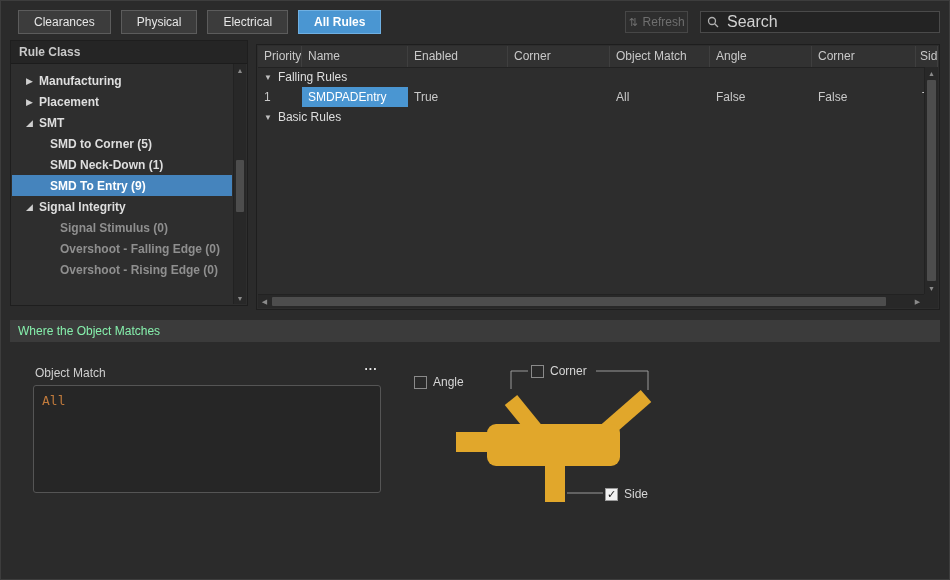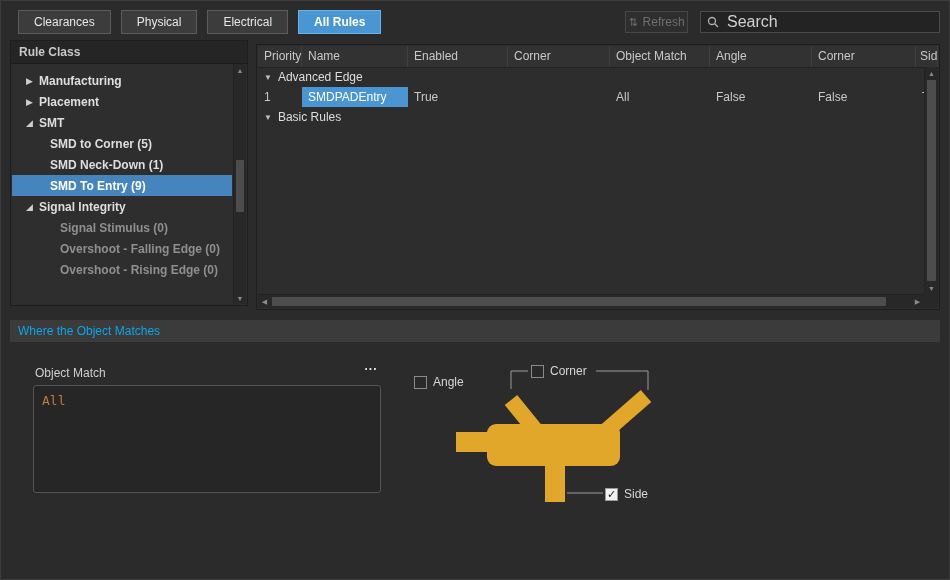--- a/index.html
+++ b/index.html
@@ -60,21 +60,21 @@
   .c3{width:102px;flex:none;} .c4{width:100px;flex:none;} .c5{width:102px;flex:none;}
   .c6{width:104px;flex:none;} .c7{flex:1;min-width:0;padding-left:4px;}
   .tbody{position:absolute;left:1px;top:22px;right:15px;}
   .trow{height:20px;display:flex;align-items:center;color:#c9c9c9;}
   .group-row{padding-left:6px;color:#dedede;}
   .group-row .gtri{font-size:8px;color:#c0c0c0;margin-right:6px;}
   .td{line-height:20px;padding-left:6px;box-sizing:border-box;overflow:hidden;white-space:nowrap;}
   .td.name-selected{background:var(--accent-blue,#4a96d2);color:#fff;}
   
   .section-bar{position:absolute;left:10px;top:320px;width:930px;height:22px;line-height:22px;
-       padding-left:8px;background:#3b3b3b;color:#0ea5e9;box-sizing:border-box;}
+       padding-left:8px;background:#3b3b3b;color:#86efac;box-sizing:border-box;}
   .om-label{position:absolute;left:35px;top:366px;color:#cfcfcf;}
   .ellipsis-btn{position:absolute;left:358px;top:359px;width:26px;height:16px;color:#ececec;
        font-weight:bold;letter-spacing:1px;text-align:center;cursor:default;}
   .query-box{position:absolute;left:33px;top:385px;width:348px;height:108px;background:#262626;
        border:1px solid #555;border-radius:3px;padding:7px 8px;box-sizing:border-box;
        font-family:"DejaVu Sans Mono","Liberation Mono",monospace;font-size:13px;
        color:var(--query-text,#c07a3c);}
   .checkbox-row{position:absolute;display:flex;align-items:center;gap:6px;}
   .cb{width:13px;height:13px;background:#2a2a2a;border:1px solid #8a8a8a;box-sizing:border-box;
        display:flex;align-items:center;justify-content:center;flex:none;}
@@ -162,21 +162,21 @@
       <div class="th c2">Enabled</div>
       <div class="th c3">Corner</div>
       <div class="th c4">Object Match</div>
       <div class="th c5">Angle</div>
       <div class="th c6">Corner</div>
       <div class="th c7">Side</div>
     </div>
     <div class="tbody">
       <div class="trow group-row">
         <span class="gtri">▼</span>
-        <span>Advanced Edge</span>
+        <span>Falling Rules</span>
       </div>
       <div class="trow">
         <div class="td c0">1</div>
         <div class="td c1 name-selected">SMDPADEntry</div>
         <div class="td c2">True</div>
         <div class="td c3"></div>
         <div class="td c4">All</div>
         <div class="td c5">False</div>
         <div class="td c6">False</div>
         <div class="td c7">True</div>

